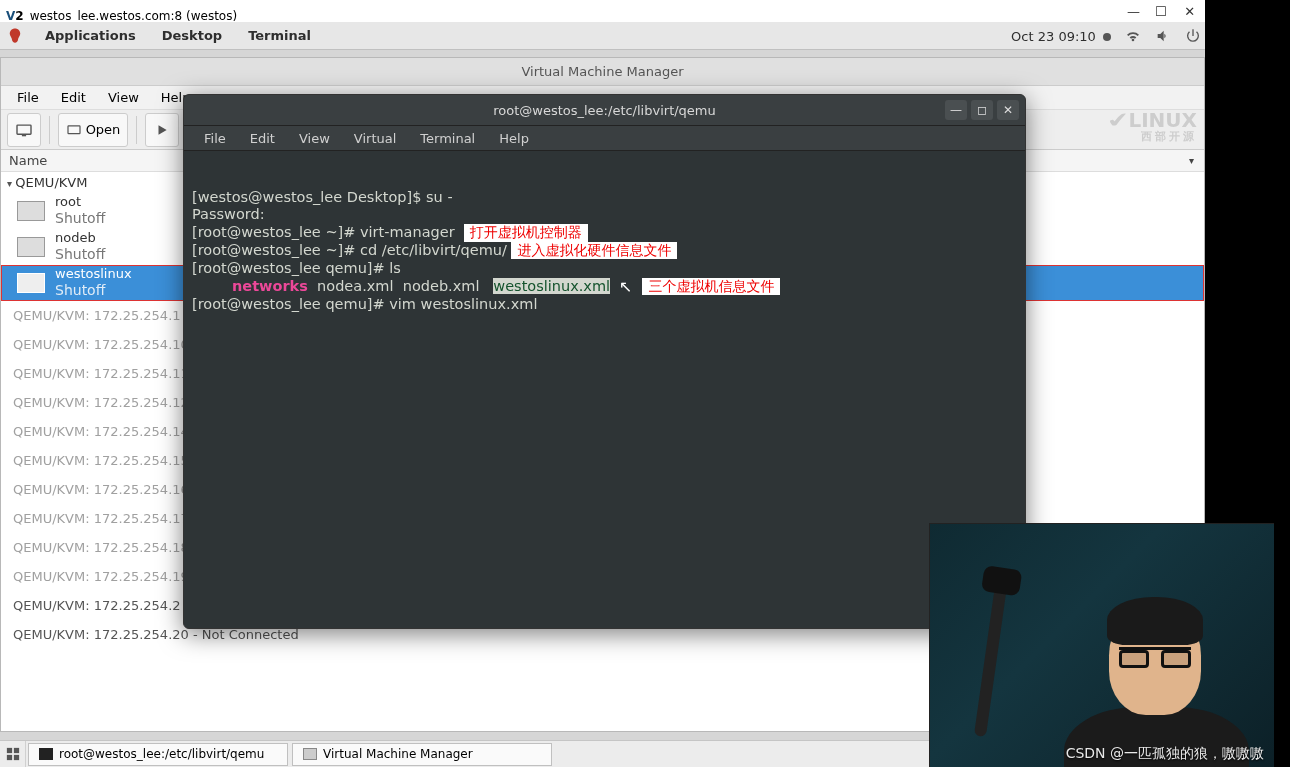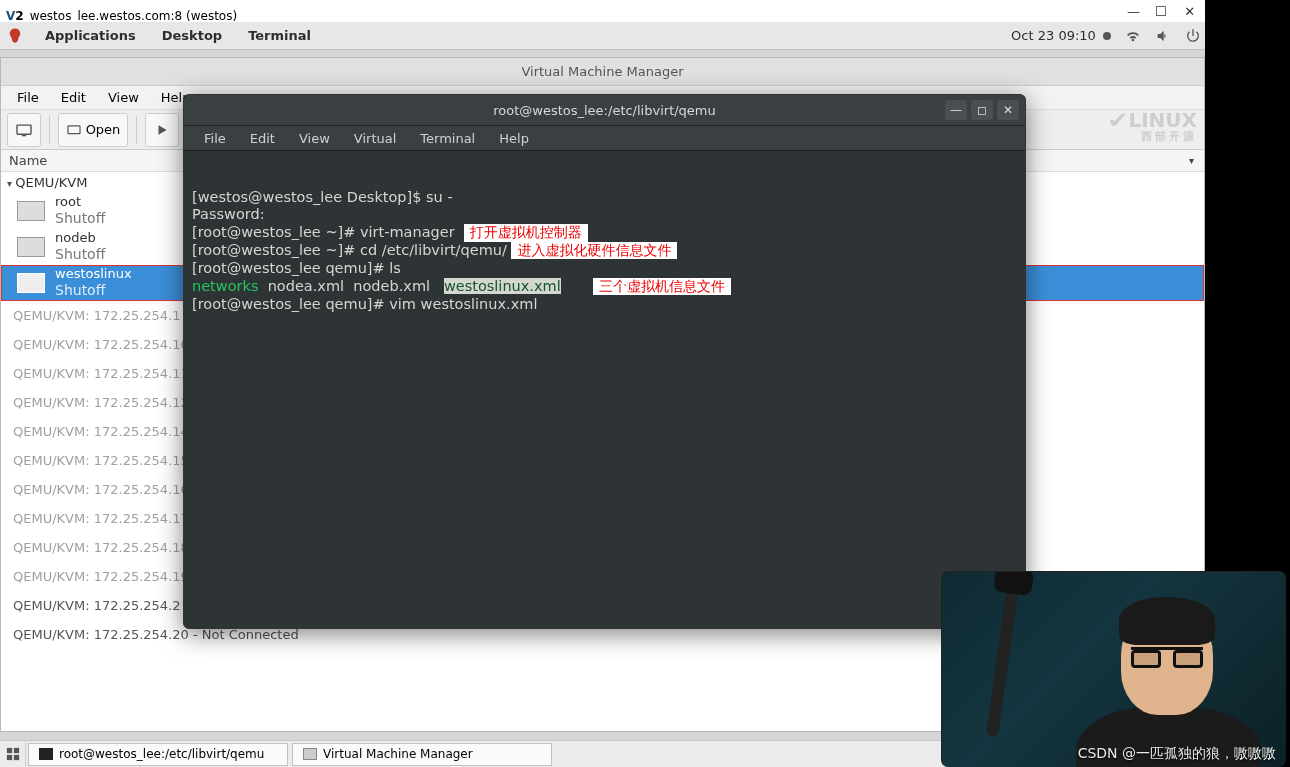--- a/index.html
+++ b/index.html
@@ -11,21 +11,21 @@
   .vnc-logo { margin: 0 6px; font-weight: bold; color: #1a4f7a; }
   .vnc-logo span { color: #000; }
   .win-btns { position: absolute; right: 0; top: 0; height: 22px; display: flex; width: 85px; }
   .win-btn { width: 40px; height: 22px; display: flex; align-items: center; justify-content: center; font-size: 13px; color: #333; }
   .win-btn:last-child { width: 45px; }
 
   
   .gnome-bar { position: absolute; left: 0; top: 22px; width: 1205px; height: 28px; background: #e7e7e7; display: flex; align-items: center; font-size: 13px; color: #2e2e2e; border-bottom: 1px solid #c0c0c0; }
   .gnome-logo { width: 18px; height: 18px; margin: 0 8px 0 6px; }
   .gnome-bar .menu-item { padding: 0 13px; font-weight: bold; }
-  .gnome-right { position: absolute; right: 4px; display: flex; align-items: center; gap: 14px; }
+  .gnome-right { position: absolute; right: 4px; display: flex; align-items: flex-end; gap: 14px; }
   .gnome-right .clock { font-size: 13px; }
   .dot { width: 8px; height: 8px; background: #555; border-radius: 50%; display:inline-block; margin-left:3px;}
   .tray-icon { width: 16px; height: 16px; display: inline-block; fill:#555;}
 
   
   .desktop { position: absolute; left: 0; top: 50px; width: 1205px; height: 690px; background: #d6d6d6; }
 
   
   .vmm-window { position: absolute; left: 0; top: 7px; width: 1205px; height: 675px; background: #f2f2f2; border: 1px solid #b8b8b8; }
   .vmm-title { height: 28px; background: #e0e0e0; display: flex; align-items:center; justify-content:center; font-size: 13px; color:#555; border-bottom:1px solid #ccc; }
@@ -52,39 +52,39 @@
   .dimmed { color:#a0a0a0 !important;}
 
   
   .term-window { position: absolute; left: 183px; top: 94px; width: 843px; height: 535px; background: #2e3436; border: 1px solid #333; box-shadow: 0 5px 25px rgba(0,0,0,.5); border-radius: 6px; overflow: hidden; }
   .term-title { height: 30px; background: #3a3f41; color: #d8d8d8; display:flex; align-items:center; justify-content:center; font-size:13px; position:relative; }
   .term-title .ctrl { position:absolute; right:6px; display:flex; gap:4px;}
   .term-title .ctrl span { width:22px; height:20px; background:#4a4f51; border-radius:3px; display:flex; align-items:center; justify-content:center; color:#ddd; font-size:12px;}
   .term-menu { height: 26px; background: #3a3f41; display:flex; align-items:center; gap:4px; padding-left:10px; font-size:13px; color:#d0d0d0; border-top:1px solid #222; border-bottom:1px solid #222;}
   .term-menu span { padding: 0 10px;}
   .term-body { padding: 2px 8px; font-family: "DejaVu Sans Mono","Courier New",monospace; font-size: 14.5px; line-height: 1.23; color: #d3d7cf; white-space: pre; position:relative; }
-  .term-body .blue { color: #22c55e; font-weight:normal;}
+  .term-body .blue { color: #ec4899; font-weight:bold;margin-left:40px;}
   .term-body .hl { background:#d3d7cf; color:#14532d; }
   .term-body .anno { background:#fff; color:#e00; font-family: sans-serif; font-size:14px; padding:0 6px; display:inline-block;}
   .cursor-arrow { position:absolute; color:#fff; font-size:16px;}
 
   
   .taskbar { position: absolute; left: 0; bottom: 0; width: 1205px; height: 27px; background: #ececec; border-top:1px solid #c5c5c5; display:flex; align-items:center; font-size:12px; }
   .task-grip { width: 26px; height: 27px; display:flex; align-items:center; justify-content:center; border-right:1px solid #d0d0d0;}
   .task-item { height:23px; margin:0 2px; padding:0 10px; display:flex; align-items:center; gap:6px; border:1px solid #c0c0c0; background:#fafafa; min-width:260px;}
   .task-item .ticon { width:14px; height:12px; background:#222;}
   .task-item.vmm .ticon { background:#ccc; border:1px solid #888;}
 
   
   .linux-logo { position:absolute; right:8px; top:60px; color:#c8c8c8; font-size:20px; font-weight:bold; text-align:right; opacity:.85; line-height:1.05;}
   .linux-logo .sub { font-size:11px; letter-spacing:3px; display:block;}
   .linux-check { display:inline-block; transform: scaleX(1.4) rotate(-8deg); color:#c8c8c8; margin-right:2px;}
 
   
-  .webcam { position:absolute; right:4px; bottom:0; width:345px; height:196px; background:linear-gradient(135deg,#0f2a32 0%,#14353f 40%,#0c2027 100%); border-top:1px solid #222; border-left:1px solid #222; overflow:hidden;border-radius:7px;}
+  .webcam { position:absolute; right:16px; bottom:0; width:345px; height:244px; background:linear-gradient(135deg,#0f2a32 0%,#14353f 40%,#0c2027 100%); border-top:1px solid #222; border-left:1px solid #222; overflow:hidden;}
   .webcam .person{position:absolute;right:35px;bottom:-10px;width:180px;height:200px;}
   .webcam .head{position:absolute;left:50px;top:28px;width:92px;height:110px;background:#e0b48c;border-radius:46% 46% 40% 40%;}
   .webcam .hair{position:absolute;left:48px;top:20px;width:96px;height:48px;background:#1a1a1a;border-radius:48% 48% 20% 20%;}
   .webcam .glasses{position:absolute;left:60px;top:70px;width:72px;height:18px;border-top:3px solid #111;display:flex;justify-content:space-between;}
   .webcam .glasses span{width:30px;height:18px;border:3px solid #111;border-radius:4px;background:rgba(0,0,0,.1);}
   .webcam .body{position:absolute;left:5px;top:130px;width:185px;height:110px;background:#1b1b1b;border-radius:40% 40% 0 0;}
   .webcam .mic{position:absolute;left:55px;bottom:30px;width:12px;height:160px;background:#222;transform:rotate(8deg);border-radius:6px;}
   .webcam .mic::before{content:"";position:absolute;left:-13px;top:-10px;width:38px;height:26px;background:#111;border-radius:8px;}
   .csdn { position:absolute; right:10px; bottom:4px; color:#e8e8e8; font-size:14px; text-shadow:0 1px 2px #000;}
 </style>

